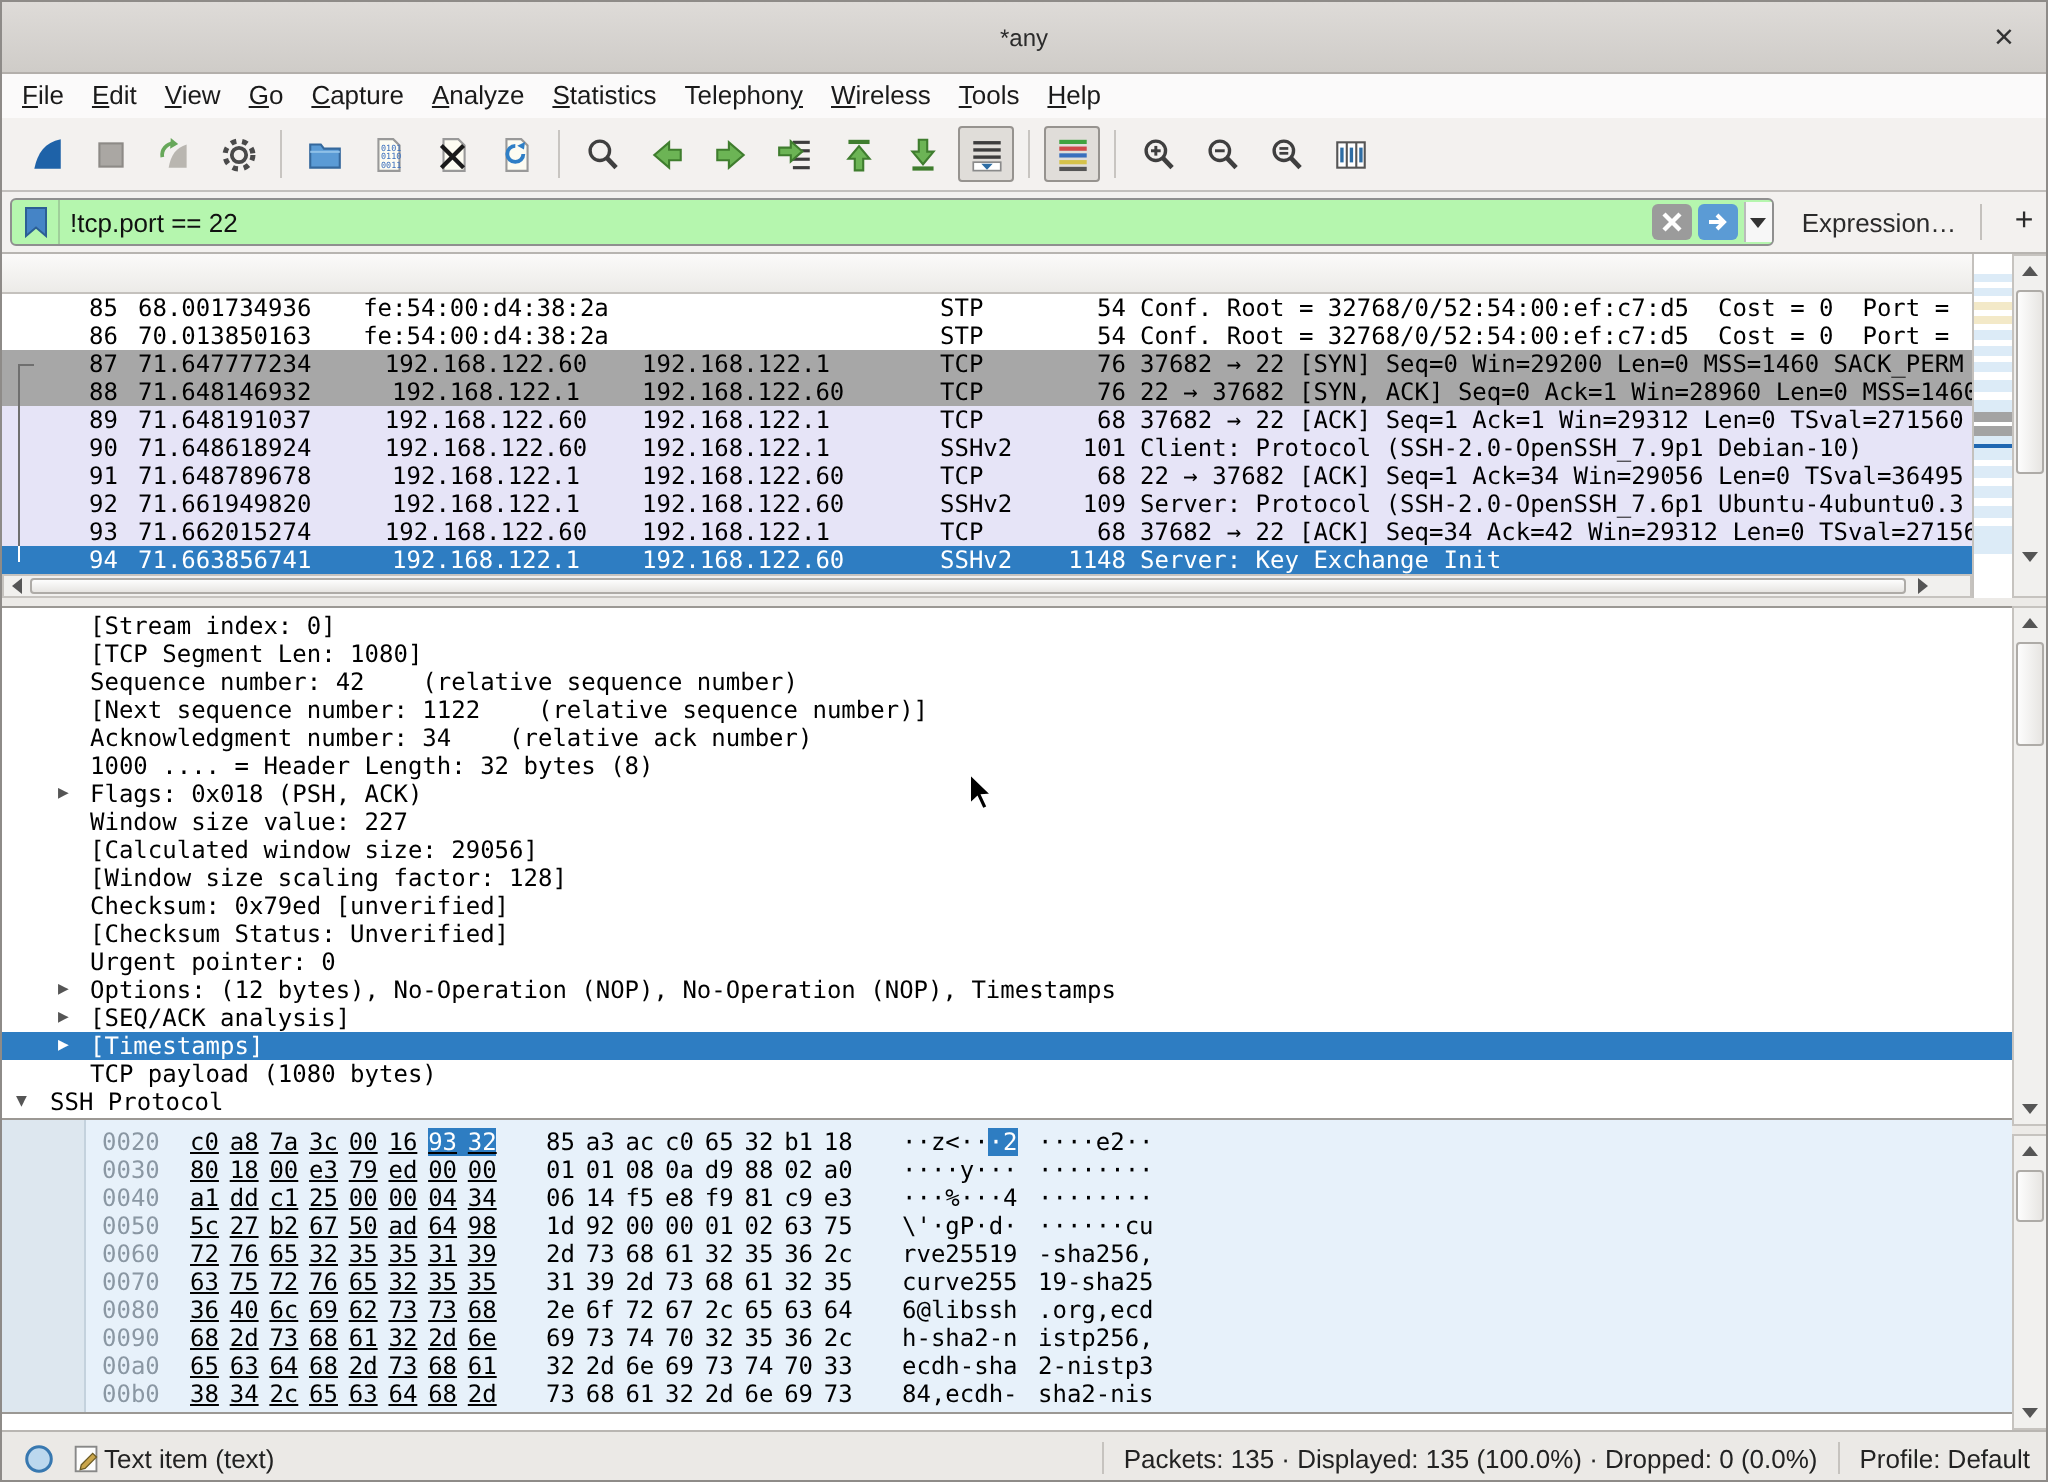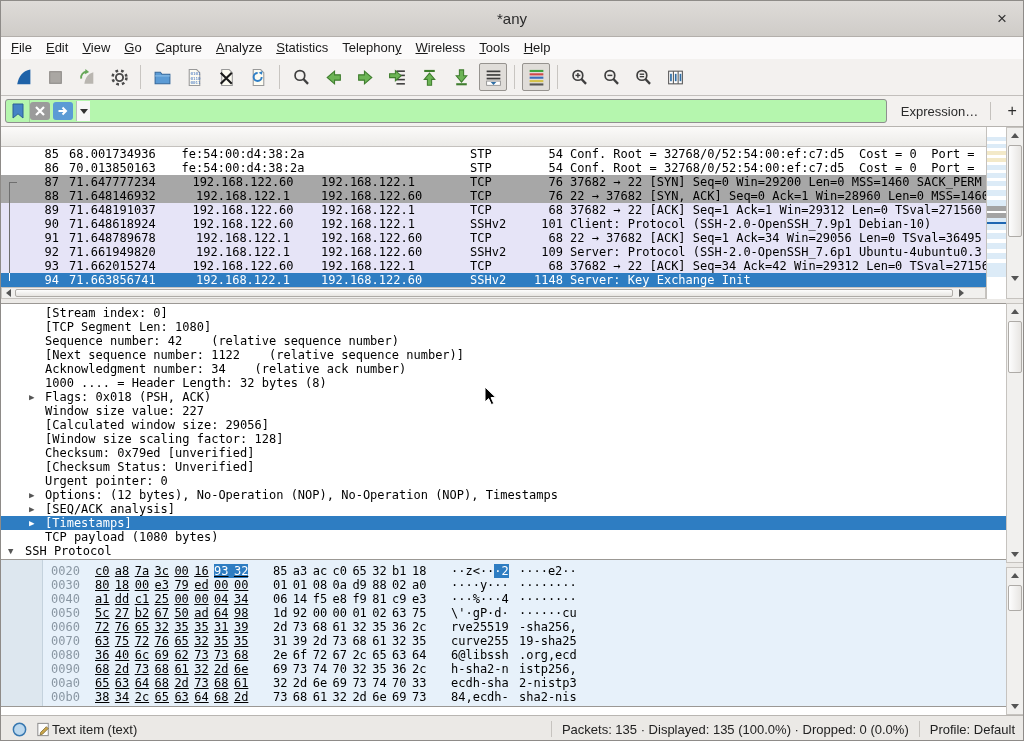--- a/index.html
+++ b/index.html
@@ -5,21 +5,21 @@
   * { box-sizing: border-box; margin: 0; padding: 0; }
   html,body { background:#e8e6e3; }
   #win {
     position: relative; width: 1024px; height: 741px; overflow: hidden;
     background: #fff; border: 1px solid #8e8b88;
     font-family: "Liberation Sans", sans-serif; color: #1a1a1a;
   }
   
   .titlebar { position:absolute; top:0; left:0; right:0; height:36px;
     background: linear-gradient(#dedbd8,#cfccc8); border-bottom:1px solid #b3afab; }
-  .title { display:block; text-align:center; line-height:36px; font-size:15px; color:#2b2b2b; }
+  .title { display:block; text-align:center; line-height:36px; font-size:12px; color:#2b2b2b; }
   .close-btn { position:absolute; right:8px; top:0; width:26px; height:36px;
     text-align:center; line-height:36px; font-size:17px; color:#333; cursor:default; }
   
   .menubar { position:absolute; top:36px; left:0; right:0; height:22px; background:#fbfafa;
     font-size:13px; padding-left:3px; white-space:nowrap; }
   .menu-item { display:inline-block; padding:2px 7px; line-height:17px; color:#1a1a1a; }
   
   .toolbar { position:absolute; top:58px; left:0; right:0; height:37px; background:#f3f1ef;
     border-bottom:1px solid #c2bfbc; display:flex; align-items:center; padding-left:6px; }
   .tbtn { width:28px; height:28px; display:flex; align-items:center; justify-content:center;
@@ -293,20 +293,21 @@
       </div>
     </div>
 
   <div class="filterbar">
     <div class="filter-box">
       <div class="fbookmark">
         <svg viewBox="0 0 14 16">
             <path d="M2 1 h10 v14 l-5-4.2 L2 15 Z" fill="#4584c6" stroke="#2c5f94"></path>
           </svg>
       </div>
+      <input class="filter-input" value="!tcp.port == 22" style="">
       <div class="fclear">
         <svg viewBox="0 0 12 12">
             <path d="M2 2 L10 10 M10 2 L2 10" stroke="#fff" stroke-width="2.2"></path>
           </svg>
       </div>
       <div class="fapply">
         <svg viewBox="0 0 12 12">
             <path d="M1.5 6 h7 M5.5 2.5 L9 6 L5.5 9.5" stroke="#fff" stroke-width="2" fill="none"></path>
           </svg>
       </div>

